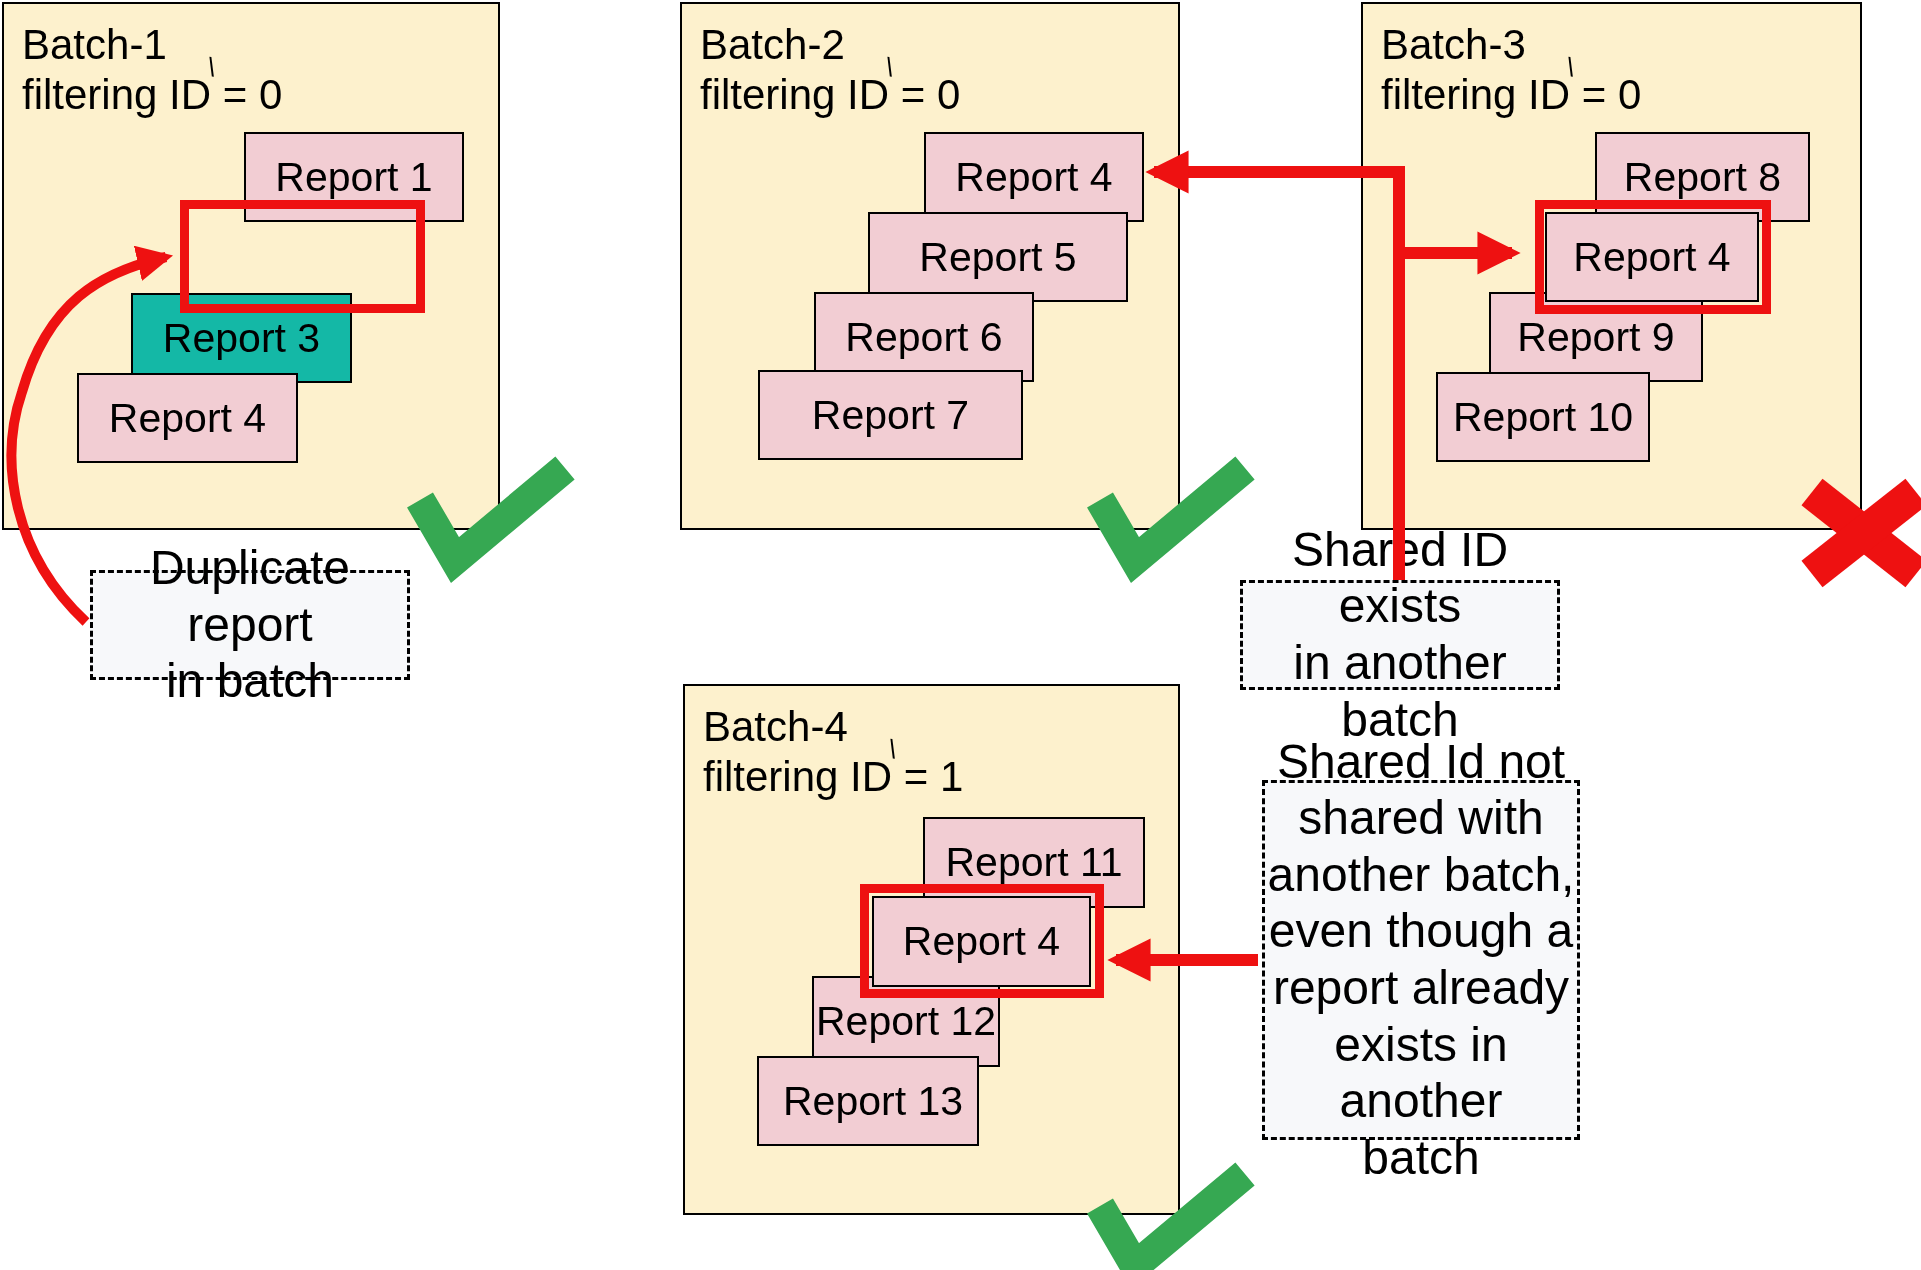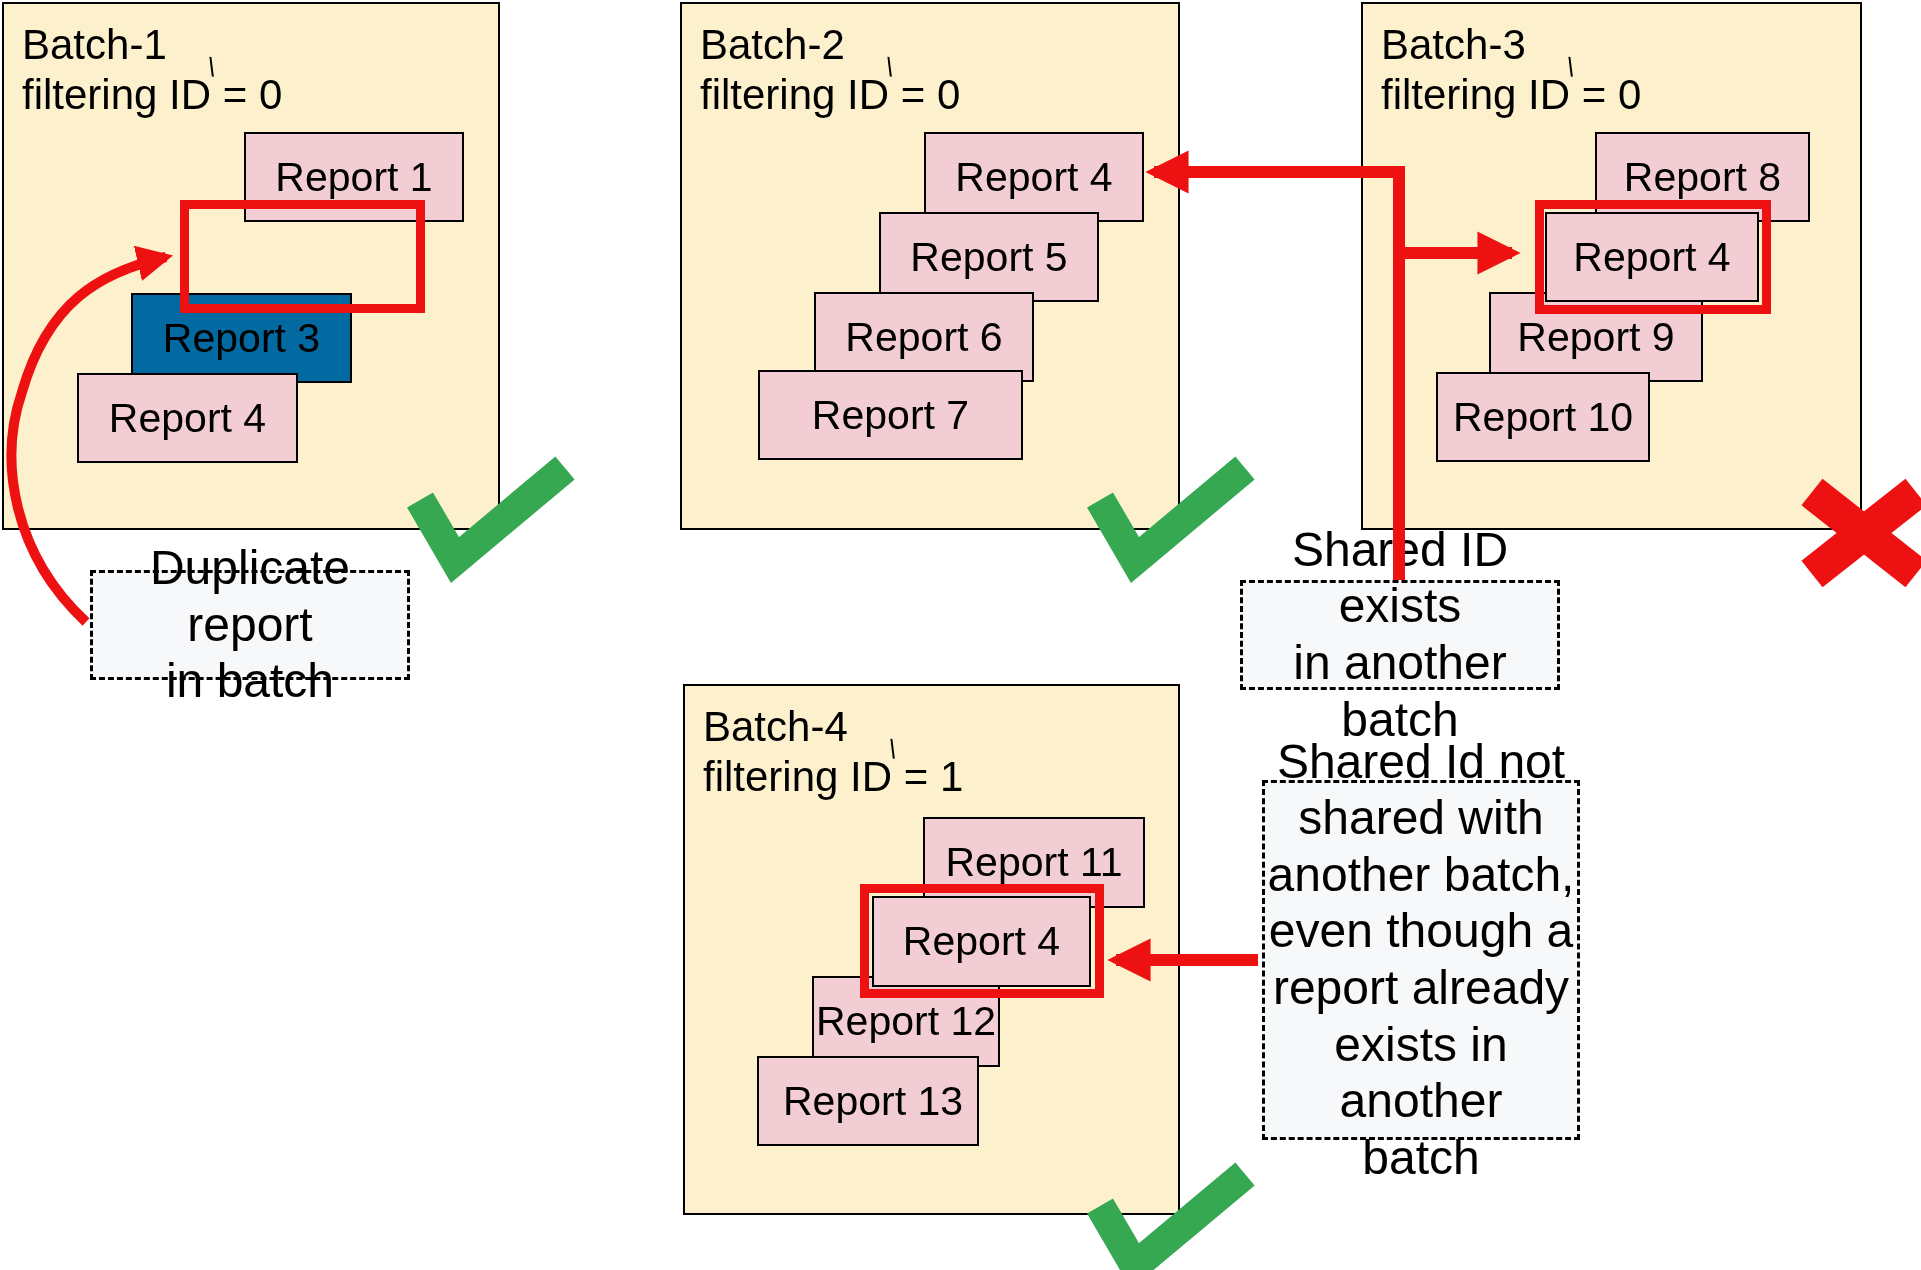--- a/index.html
+++ b/index.html
@@ -40,36 +40,36 @@
 <body>
 
 <div id="diagram">
     <div class="panel" style="position: absolute; left: 2px; top: 2px; width: 498px; height: 528px; background: rgb(253, 241, 205); border-color: rgb(0, 0, 0);">
       <div class="panel-title">Batch-1
 filtering ID = 0</div>
       <span class="tick">\</span>
       <div class="card" style="position: absolute; left: 240px; top: 128px; width: 220px; height: 90px; background: rgb(242, 205, 211);">
         <span class="card-label">Report 1</span>
       </div>
-      <div class="card" style="position: absolute; left: 127px; top: 289px; width: 221px; height: 90px; background: #0369a1;">
+      <div class="card" style="position: absolute; left: 127px; top: 289px; width: 221px; height: 90px; background: #14b8a6;">
         <span class="card-label">Report 3</span>
       </div>
       <div class="card" style="position: absolute; left: 73px; top: 369px; width: 221px; height: 90px; background: rgb(242, 205, 211);">
         <span class="card-label">Report 4</span>
       </div>
       <div class="frame" style="left: 176px; top: 196px; width: 245px; height: 113px; border-color: rgb(238, 17, 17);"></div>
     </div>
     <div class="panel" style="position: absolute; left: 680px; top: 2px; width: 500px; height: 528px; background: rgb(253, 241, 205); border-color: rgb(0, 0, 0);">
       <div class="panel-title">Batch-2
 filtering ID = 0</div>
       <span class="tick">\</span>
       <div class="card" style="position: absolute; left: 242px; top: 128px; width: 220px; height: 90px; background: rgb(242, 205, 211);">
         <span class="card-label">Report 4</span>
       </div>
-      <div class="card" style="position: absolute; left: 197px; top: 208px; width: 220px; height: 90px; background: rgb(242, 205, 211);">
+      <div class="card" style="position: absolute; left: 186px; top: 208px; width: 260px; height: 90px; background: rgb(242, 205, 211);">
         <span class="card-label">Report 5</span>
       </div>
       <div class="card" style="position: absolute; left: 132px; top: 288px; width: 220px; height: 90px; background: rgb(242, 205, 211);">
         <span class="card-label">Report 6</span>
       </div>
       <div class="card" style="position: absolute; left: 76px; top: 366px; width: 265px; height: 90px; background: rgb(242, 205, 211);">
         <span class="card-label">Report 7</span>
       </div>
     </div>
     <div class="panel" style="position: absolute; left: 1361px; top: 2px; width: 501px; height: 528px; background: rgb(253, 241, 205); border-color: rgb(0, 0, 0);">

